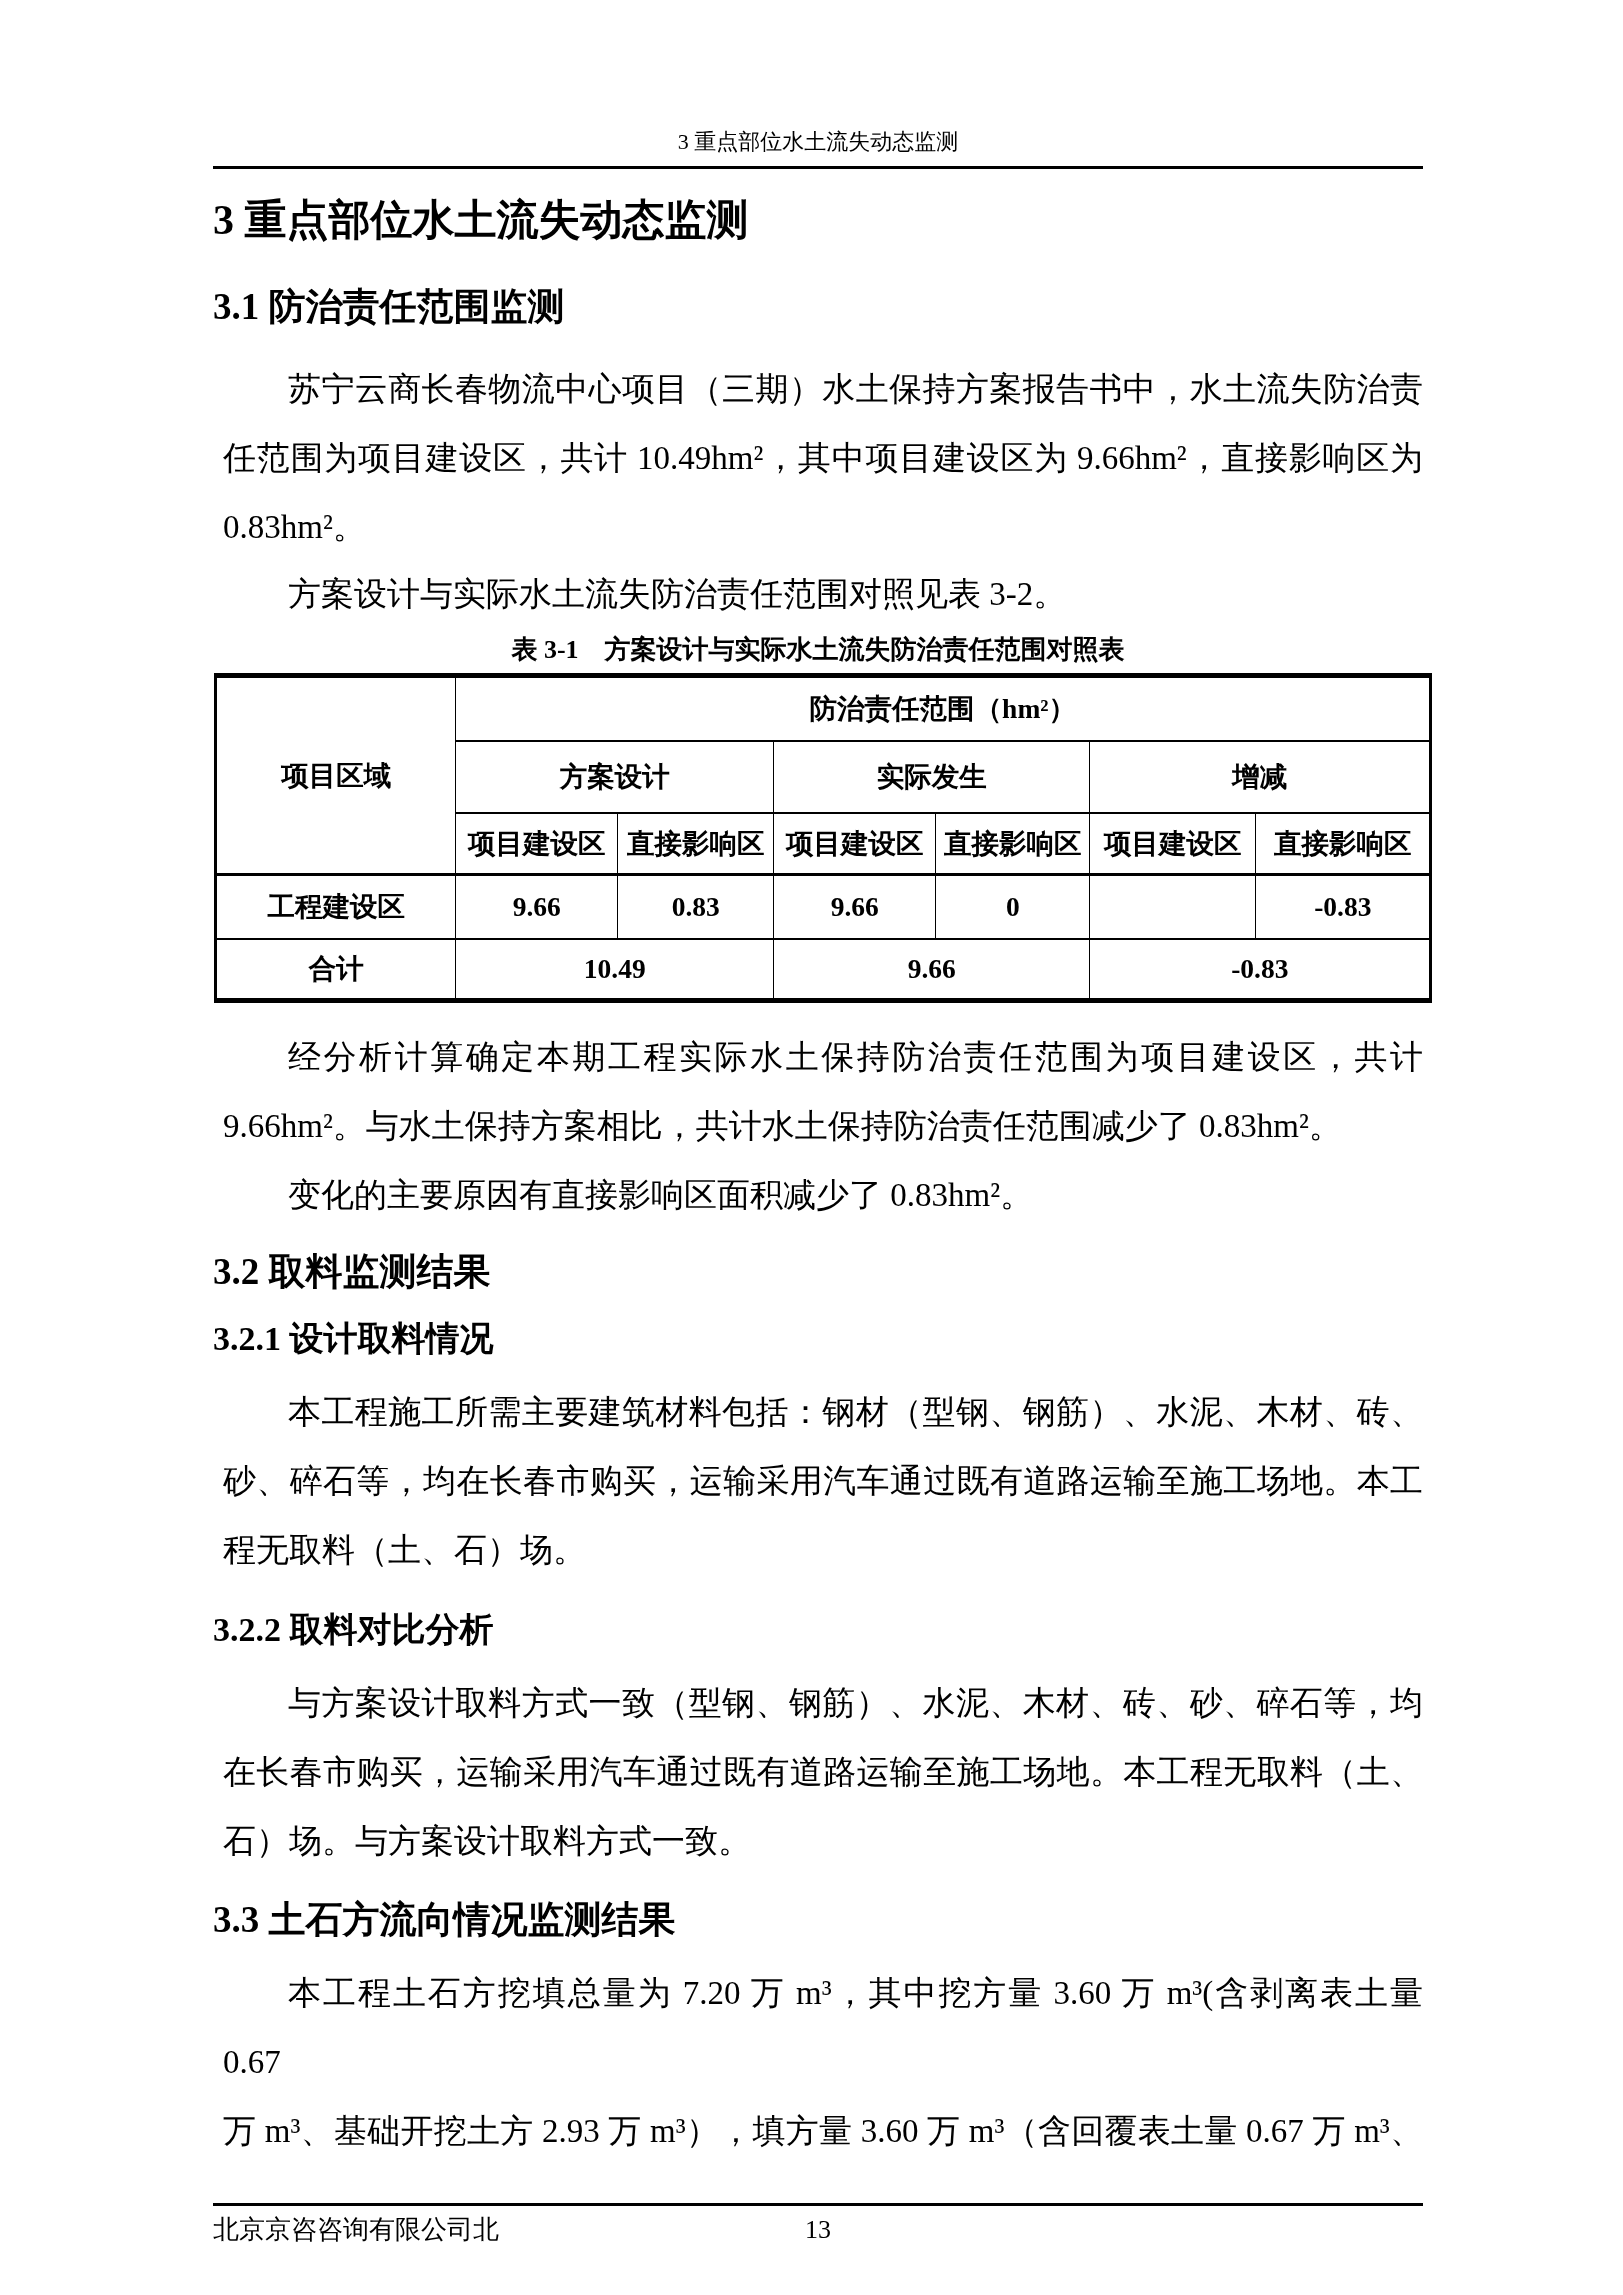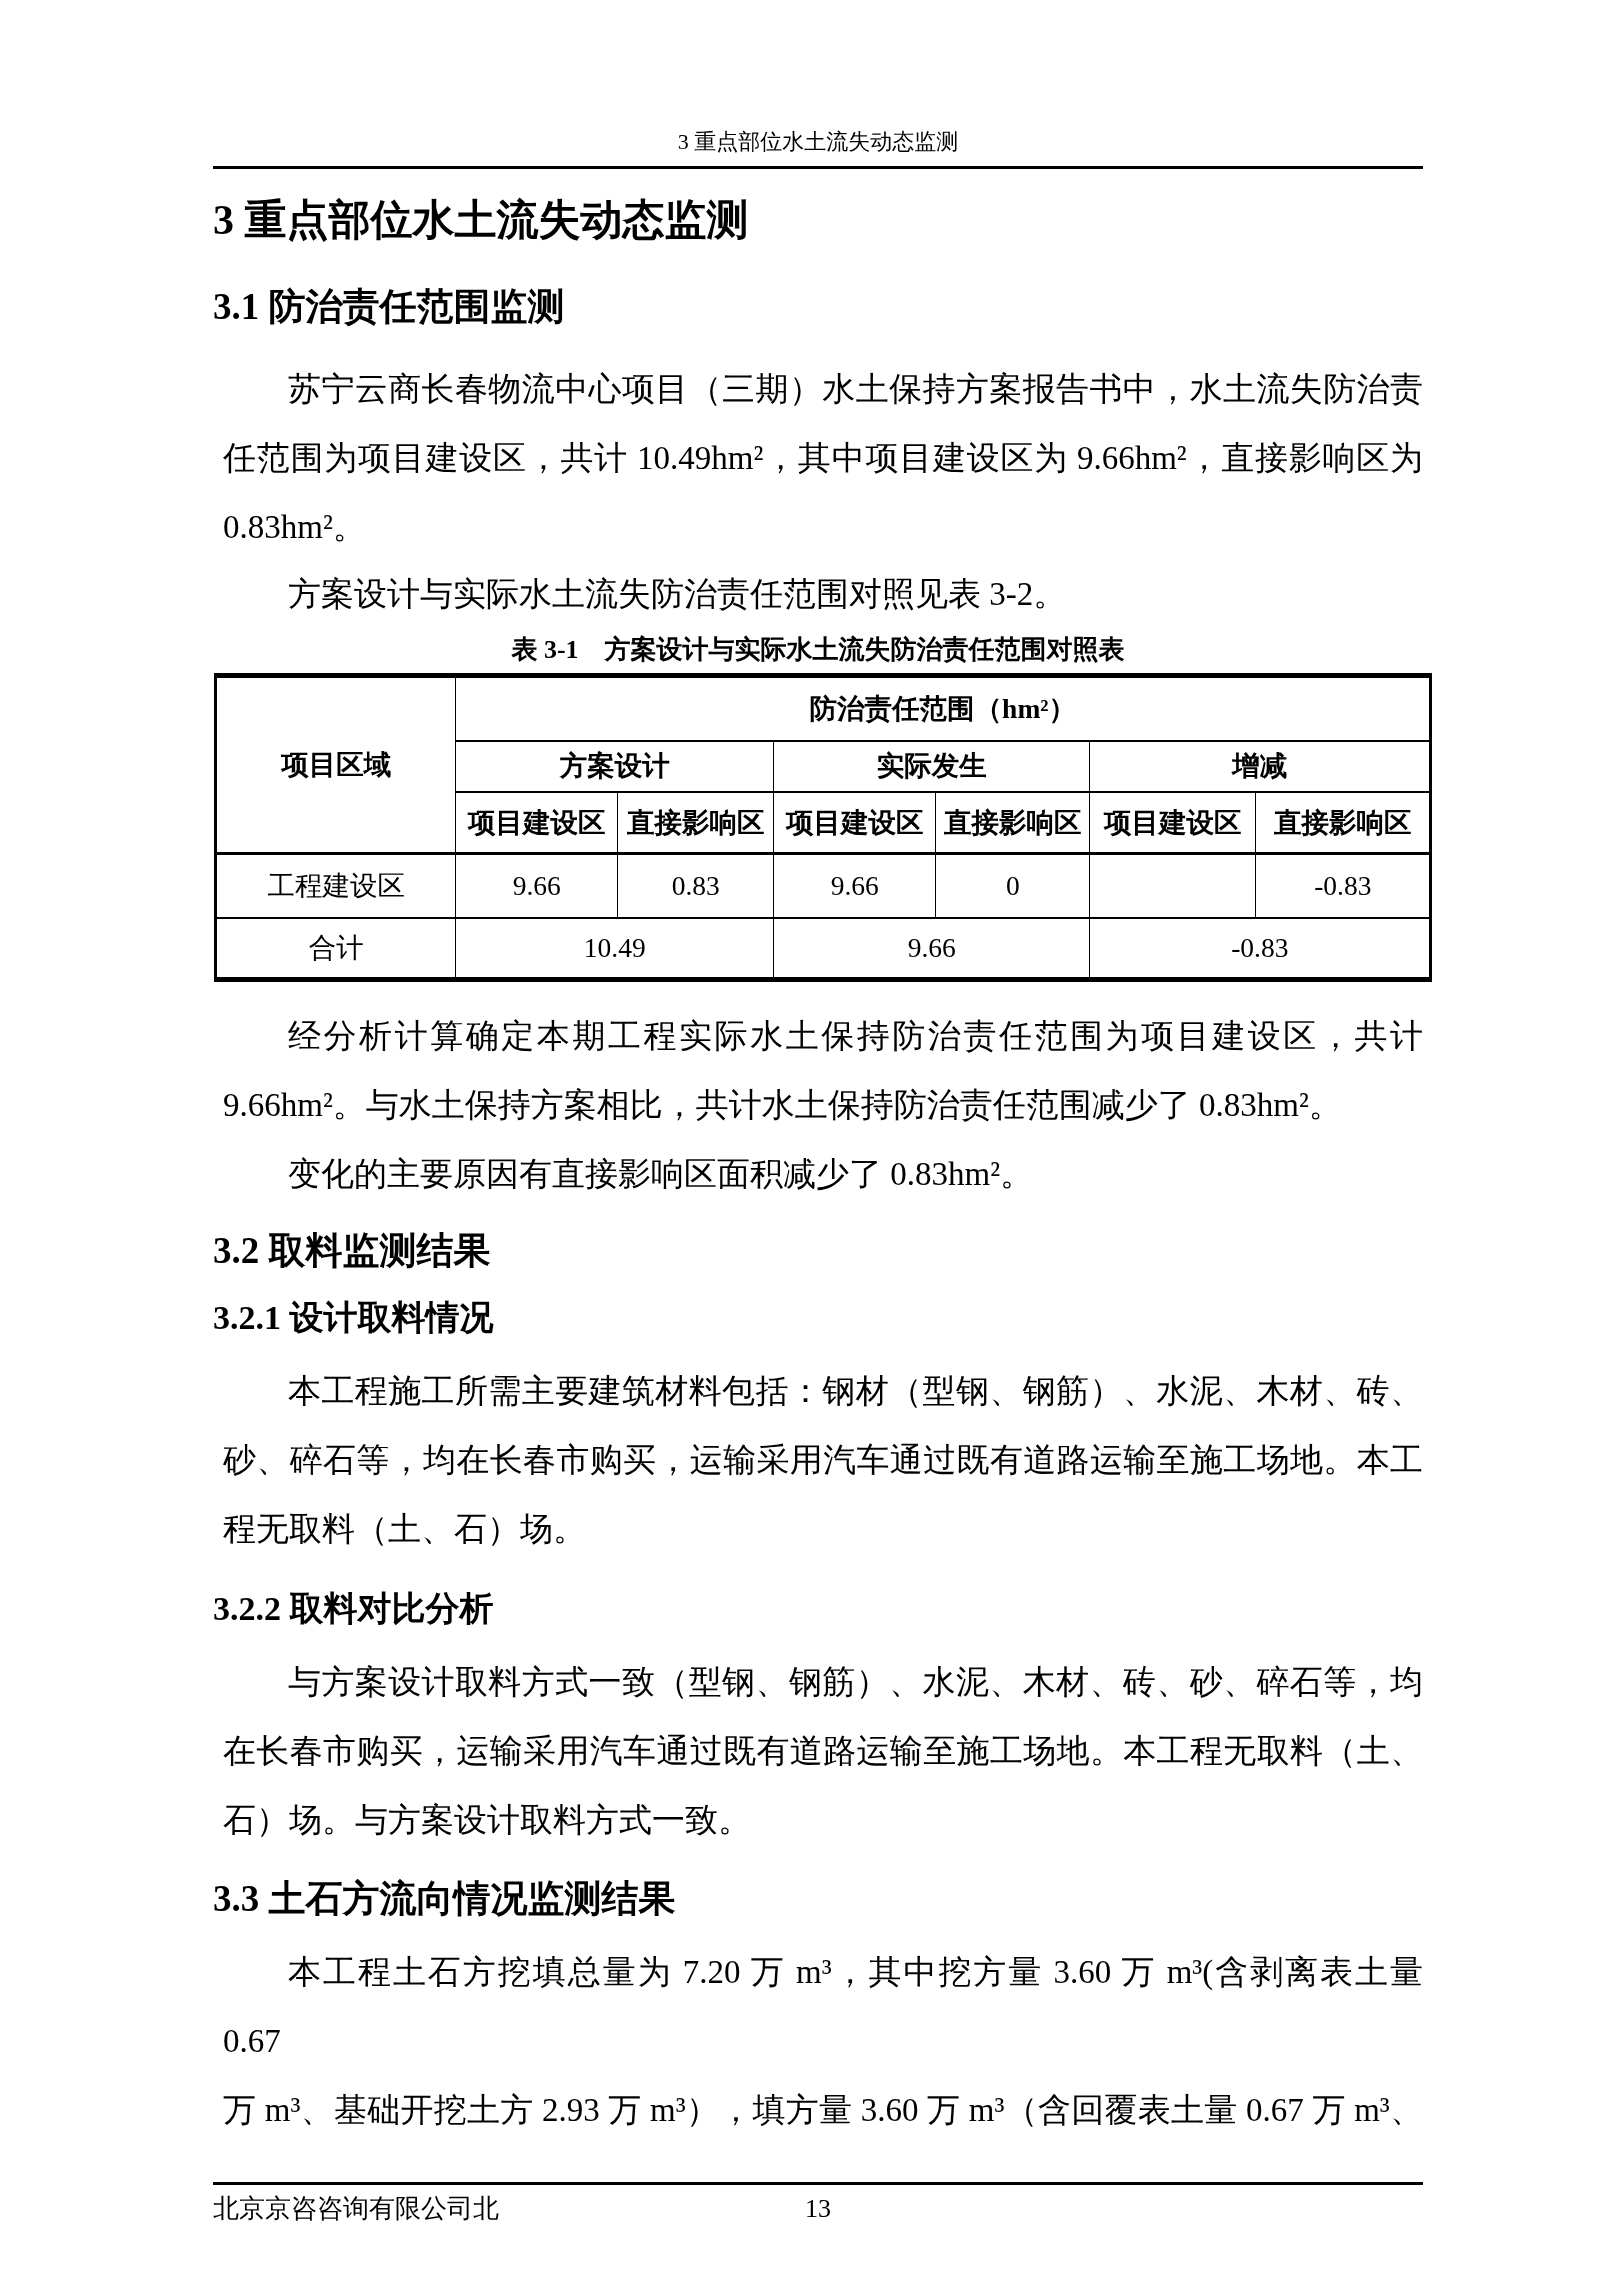--- a/index.html
+++ b/index.html
@@ -91,27 +91,27 @@
     border-top-width: 5.9px;
     border-bottom-width: 5.2px;
   }
   table.resp th, table.resp td {
     border: 1.3px solid #000;
     border-top-width: 2.6px;
     border-bottom-width: 2.6px;
     text-align: center;
     vertical-align: middle;
     padding: 0;
-    font-weight: normal;
+    font-weight: bold;
     font-size: 27.5px;
     overflow: hidden;
   }
   table.resp th { font-weight: bold; }
   tr.hr1 { height: 65px; }
-  tr.hr2 { height: 51px; }
+  tr.hr2 { height: 72px; }
   tr.hr3 { height: 62px; }
   tr.dr1 { height: 64px; }
   tr.dr2 { height: 62px; }
   tr.dr1 td { border-top-width: 3.9px; }
 
   
   .footer-rule {
     margin-top: 37px;
     height: 2.6px;
     background: #000;

